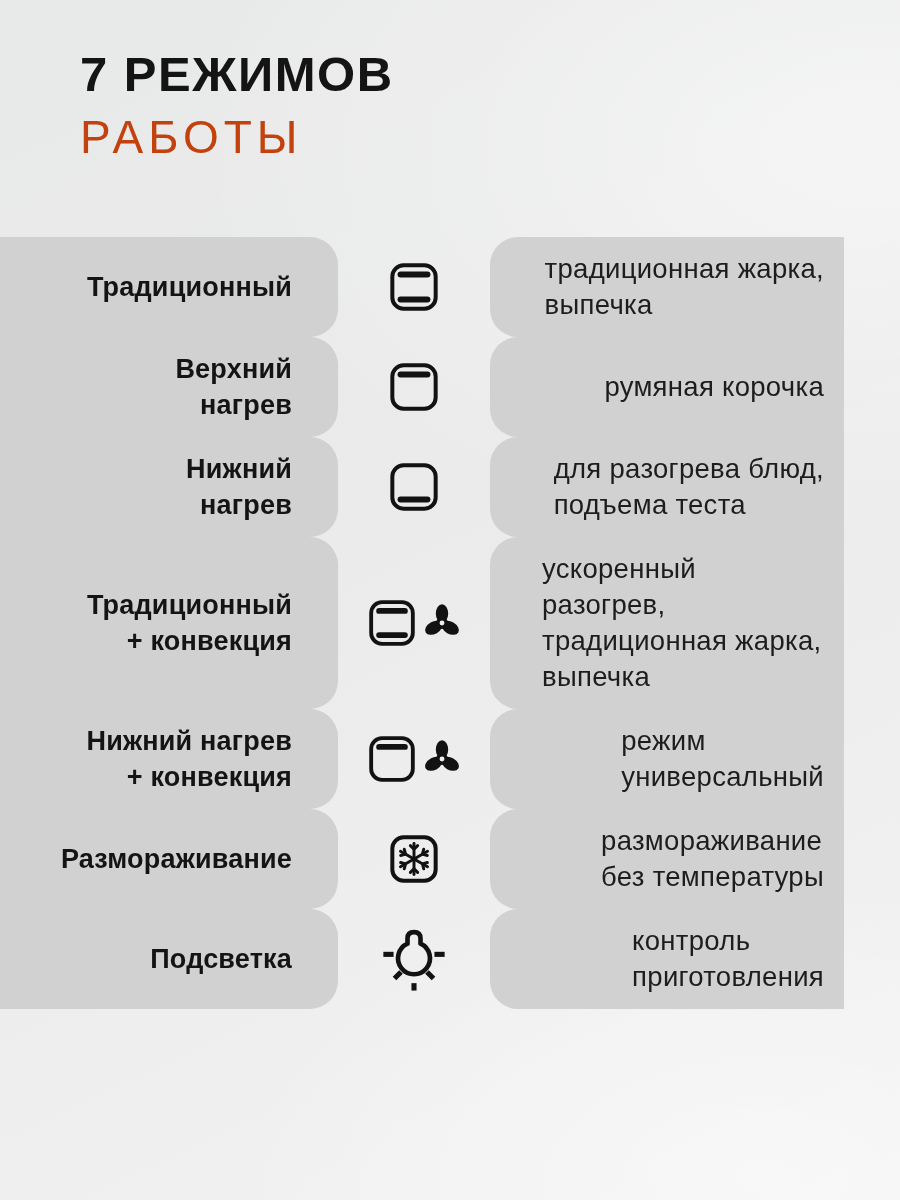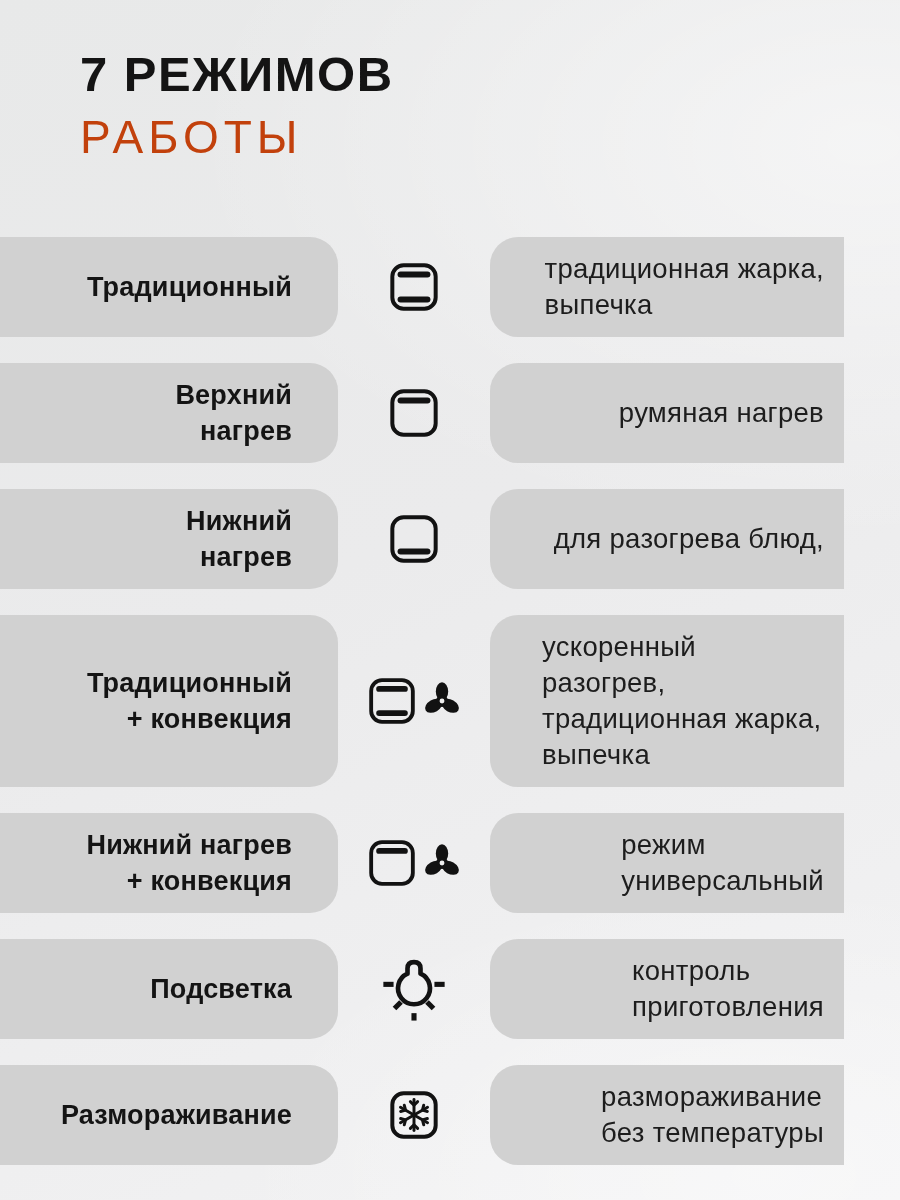--- a/index.html
+++ b/index.html
@@ -14,21 +14,21 @@
       radial-gradient(1100px 650px at 96% 12%, rgba(255,255,255,.50), rgba(255,255,255,0) 62%),
       radial-gradient(900px 500px at 85% 98%, rgba(255,255,255,.45), rgba(255,255,255,0) 60%),
       linear-gradient(155deg, var(--bg1) 0%, #ebebec 45%, var(--bg2) 100%);
   }
   .page{position:relative;width:844px;height:1200px;}
 
   .title-block{position:absolute;left:80px;top:46px;color:var(--ink);}
   .title-block .t1{font-size:49px;font-weight:800;letter-spacing:1.5px;line-height:57px;}
   .title-block .t2{font-size:46px;font-weight:300;letter-spacing:5px;line-height:56px;margin-top:6px;color:#c2410c;}
 
-  .rows{position:absolute;top:237px;left:0;right:0;display:flex;flex-direction:column;gap:26px;}
+  .rows{position:absolute;top:237px;left:0;right:0;display:flex;flex-direction:column;}
   .row{display:grid;grid-template-columns:338px 152px 1fr;align-items:stretch;}
 
   .pill{background:var(--pill);box-sizing:border-box;display:flex;flex-direction:column;justify-content:center;min-height:98px;padding:14px 0;}
   .pill-left{
     border-radius:0 28px 28px 0;align-items:flex-end;
     padding-right:46px;padding-left:24px;
   }
   .pill-right{
     border-radius:28px 0 0 28px;align-items:flex-end;
     padding-left:52px;padding-right:20px;
@@ -79,41 +79,42 @@
           </div>
         </div>
         <div class="icon-cell">
           <svg width="52" height="52" viewBox="0 0 60 60">
     <rect x="5" y="5" width="50" height="50" rx="13" fill="none" stroke="#121212" stroke-width="4.6"></rect>
     <line x1="14.5" y1="15.5" x2="45.5" y2="15.5" stroke="#121212" stroke-width="7" stroke-linecap="round"></line>
   </svg>
         </div>
         <div class="pill pill-right">
           <div class="desc">
-            <div>румяная нагрев</div>
+            <div>румяная корочка</div>
           </div>
         </div>
       </section>
 
       <section class="row">
         <div class="pill pill-left">
           <div class="name">
             <div>Нижний</div>
             <div>нагрев</div>
           </div>
         </div>
         <div class="icon-cell">
           <svg width="52" height="52" viewBox="0 0 60 60">
     <rect x="5" y="5" width="50" height="50" rx="13" fill="none" stroke="#121212" stroke-width="4.6"></rect>
     <line x1="14.5" y1="44.5" x2="45.5" y2="44.5" stroke="#121212" stroke-width="7" stroke-linecap="round"></line>
   </svg>
         </div>
         <div class="pill pill-right">
           <div class="desc">
             <div>для разогрева блюд,</div>
+            <div>подъема теста</div>
           </div>
         </div>
       </section>
 
       <section class="row">
         <div class="pill pill-left">
           <div class="name">
             <div>Традиционный</div>
             <div>+ конвекция</div>
           </div>
@@ -170,20 +171,65 @@
               </g>
       <circle cx="22" cy="22" r="6.5"></circle>
     </g>
     <circle cx="22" cy="22" r="2.7" fill="#efefef"></circle>
   </svg>
         </div>
         <div class="pill pill-right">
           <div class="desc">
             <div>режим</div>
             <div>универсальный</div>
+          </div>
+        </div>
+      </section>
+
+      <section class="row">
+        <div class="pill pill-left">
+          <div class="name">
+            <div>Размораживание</div>
+          </div>
+        </div>
+        <div class="icon-cell">
+          <svg width="52" height="52" viewBox="0 0 60 60">
+    <rect x="5" y="5" width="50" height="50" rx="13" fill="none" stroke="#121212" stroke-width="4.6"></rect>
+    <g stroke="#121212" stroke-width="3.4" fill="none" stroke-linecap="round" stroke-linejoin="round">
+      <g>
+                <line x1="30" y1="30" x2="30" y2="12"></line>
+                <path d="M25.8 14.6 L30 18.8 L34.2 14.6"></path>
+              </g>
+      <g transform="rotate(60 30 30)">
+                <line x1="30" y1="30" x2="30" y2="12"></line>
+                <path d="M25.8 14.6 L30 18.8 L34.2 14.6"></path>
+              </g>
+      <g transform="rotate(120 30 30)">
+                <line x1="30" y1="30" x2="30" y2="12"></line>
+                <path d="M25.8 14.6 L30 18.8 L34.2 14.6"></path>
+              </g>
+      <g transform="rotate(180 30 30)">
+                <line x1="30" y1="30" x2="30" y2="12"></line>
+                <path d="M25.8 14.6 L30 18.8 L34.2 14.6"></path>
+              </g>
+      <g transform="rotate(240 30 30)">
+                <line x1="30" y1="30" x2="30" y2="12"></line>
+                <path d="M25.8 14.6 L30 18.8 L34.2 14.6"></path>
+              </g>
+      <g transform="rotate(300 30 30)">
+                <line x1="30" y1="30" x2="30" y2="12"></line>
+                <path d="M25.8 14.6 L30 18.8 L34.2 14.6"></path>
+              </g>
+    </g>
+  </svg>
+        </div>
+        <div class="pill pill-right">
+          <div class="desc">
+            <div>размораживание</div>
+            <div>без температуры</div>
           </div>
         </div>
       </section>
 
       <section class="row">
         <div class="pill pill-left">
           <div class="name">
             <div>Подсветка</div>
           </div>
         </div>
@@ -201,59 +247,14 @@
     </g>
   </svg>
         </div>
         <div class="pill pill-right">
           <div class="desc">
             <div>контроль</div>
             <div>приготовления</div>
           </div>
         </div>
       </section>
-
-      <section class="row">
-        <div class="pill pill-left">
-          <div class="name">
-            <div>Размораживание</div>
-          </div>
-        </div>
-        <div class="icon-cell">
-          <svg width="52" height="52" viewBox="0 0 60 60">
-    <rect x="5" y="5" width="50" height="50" rx="13" fill="none" stroke="#121212" stroke-width="4.6"></rect>
-    <g stroke="#121212" stroke-width="3.4" fill="none" stroke-linecap="round" stroke-linejoin="round">
-      <g>
-                <line x1="30" y1="30" x2="30" y2="12"></line>
-                <path d="M25.8 14.6 L30 18.8 L34.2 14.6"></path>
-              </g>
-      <g transform="rotate(60 30 30)">
-                <line x1="30" y1="30" x2="30" y2="12"></line>
-                <path d="M25.8 14.6 L30 18.8 L34.2 14.6"></path>
-              </g>
-      <g transform="rotate(120 30 30)">
-                <line x1="30" y1="30" x2="30" y2="12"></line>
-                <path d="M25.8 14.6 L30 18.8 L34.2 14.6"></path>
-              </g>
-      <g transform="rotate(180 30 30)">
-                <line x1="30" y1="30" x2="30" y2="12"></line>
-                <path d="M25.8 14.6 L30 18.8 L34.2 14.6"></path>
-              </g>
-      <g transform="rotate(240 30 30)">
-                <line x1="30" y1="30" x2="30" y2="12"></line>
-                <path d="M25.8 14.6 L30 18.8 L34.2 14.6"></path>
-              </g>
-      <g transform="rotate(300 30 30)">
-                <line x1="30" y1="30" x2="30" y2="12"></line>
-                <path d="M25.8 14.6 L30 18.8 L34.2 14.6"></path>
-              </g>
-    </g>
-  </svg>
-        </div>
-        <div class="pill pill-right">
-          <div class="desc">
-            <div>размораживание</div>
-            <div>без температуры</div>
-          </div>
-        </div>
-      </section>
     </main>
 </div>
 
 </body></html>

